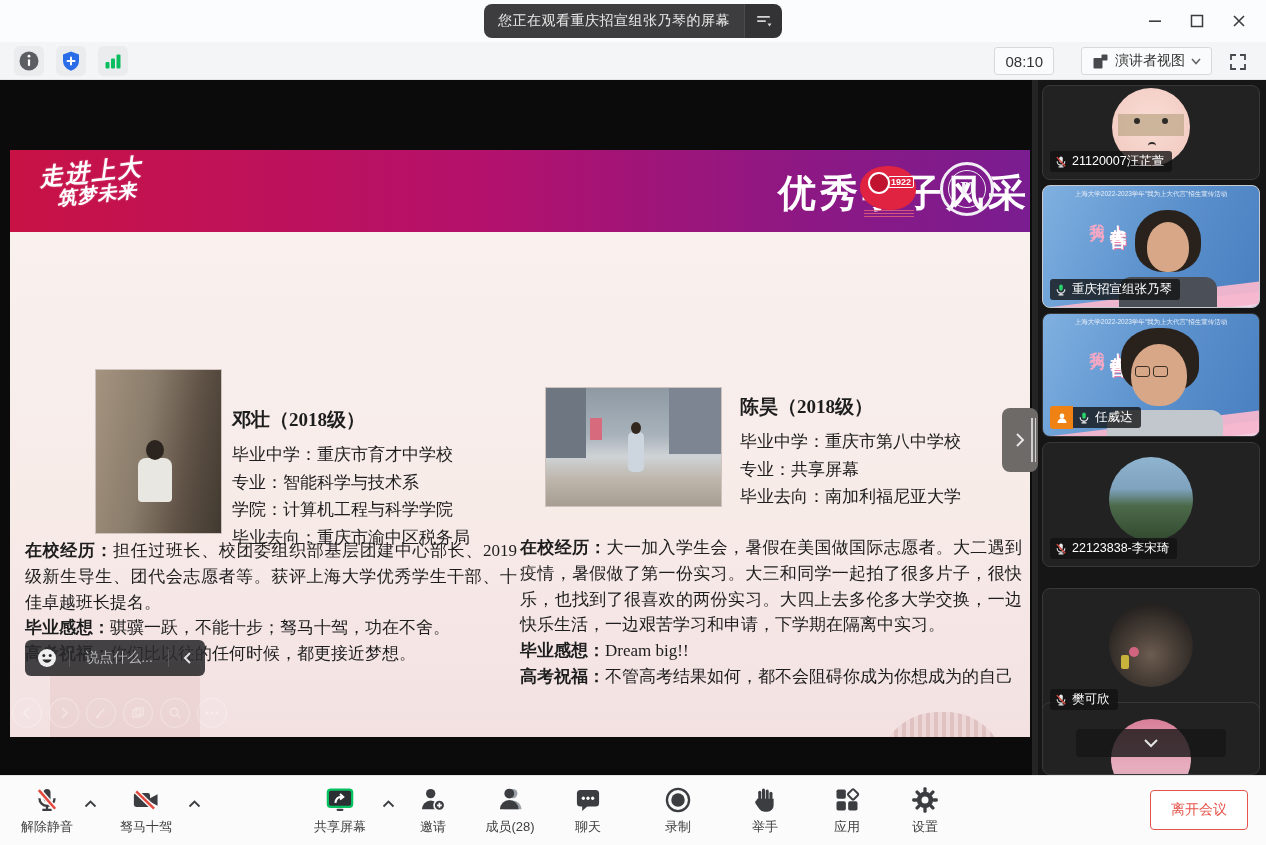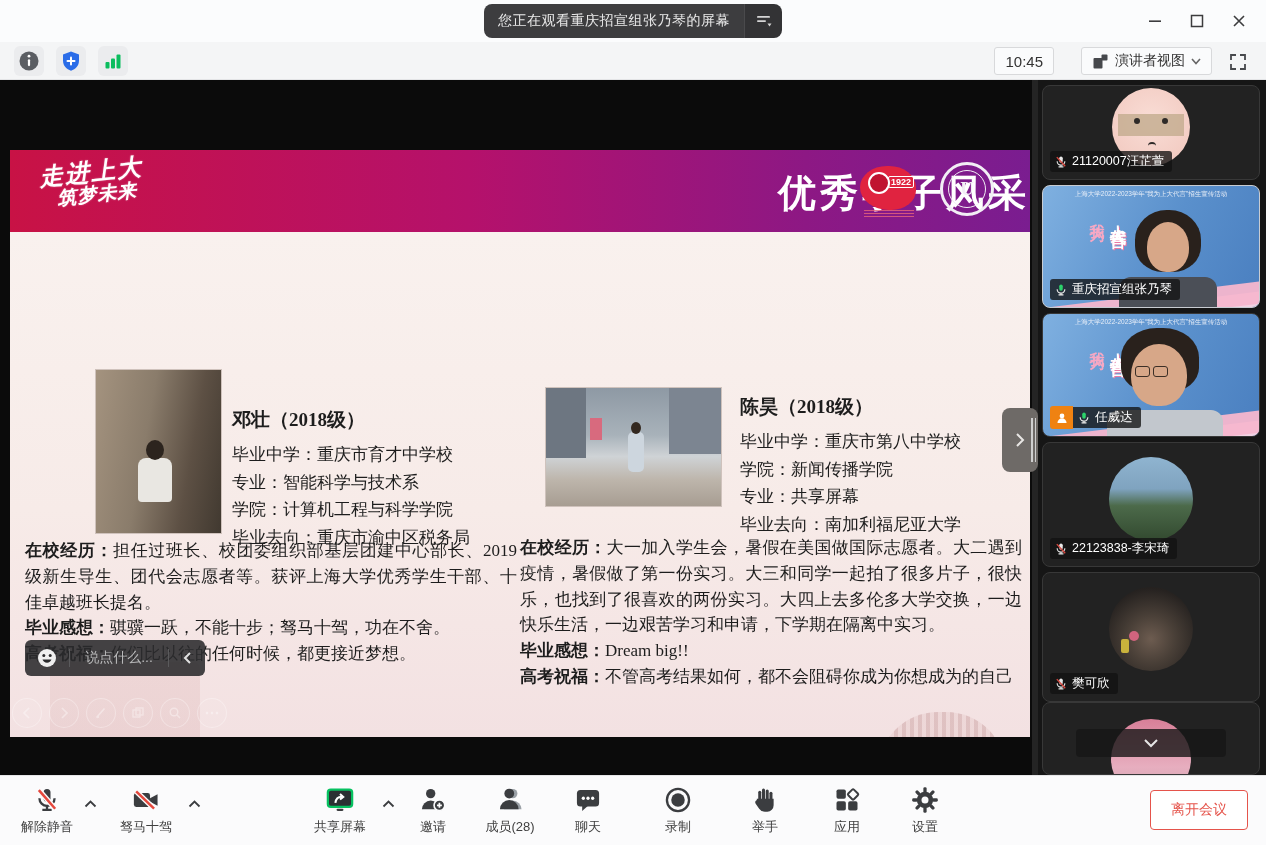--- a/index.html
+++ b/index.html
@@ -197,21 +197,21 @@
         <rect x="6.5" y="10" width="9" height="2" rx="1" fill="#fff"></rect>
       </svg>
     </div>
     <div class="round-ic" style="left:98px">
       <svg width="22" height="22" viewBox="0 0 22 22">
         <rect x="3.5" y="12" width="4" height="6.5" rx="1" fill="#0bbd5e"></rect>
         <rect x="9" y="8.5" width="4" height="10" rx="1" fill="#0bbd5e"></rect>
         <rect x="14.5" y="4.5" width="4" height="14" rx="1" fill="#0bbd5e"></rect>
       </svg>
     </div>
-    <div class="time-box">10:45</div>
+    <div class="time-box">08:10</div>
     <div class="view-btn">
       <svg width="17" height="17" viewBox="0 0 17 17">
         <rect x="1.5" y="5" width="9" height="10.5" rx="1" fill="#46484c"></rect>
         <rect x="9.5" y="1.5" width="6" height="6" rx="1" fill="#46484c"></rect>
       </svg>
       <span>演讲者视图</span>
       <svg width="10" height="7" viewBox="0 0 10 7">
           <path d="M1 1 L5 5.5 L9 1" fill="none" stroke="#666" stroke-width="1.6"></path>
         </svg>
     </div>
@@ -260,21 +260,20 @@
         <div class="photo" id="photo-right">
           <div class="bld1"></div>
             <div class="bld2"></div>
           <div class="sign"></div>
           <div class="person"></div>
             <div class="phead"></div>
         </div>
         <div id="stu2-info">
           <div class="stu-head">陈昊（2018级）</div>
           <div class="stu-line">毕业中学：重庆市第八中学校</div>
-          <div class="stu-line">学院：新闻传播学院</div>
           <div class="stu-line">专业：共享屏幕</div>
           <div class="stu-line">毕业去向：南加利福尼亚大学</div>
         </div>
 
         <div class="para" id="para1">
           <b>在校经历：</b><span>担任过班长、校团委组织部基层团建中心部长、2019级新生导生、团代会志愿者等。获评上海大学优秀学生干部、十佳卓越班长提名。</span><br>
           <b>毕业感想：</b><span>骐骥一跃，不能十步；驽马十驾，功在不舍。</span><br>
           <b>高考祝福：</b><span>你们比以往的任何时候，都更接近梦想。</span>
         </div>
         <div class="para" id="para2">
@@ -435,21 +434,21 @@
             <rect x="7.5" y="2" width="5" height="9" rx="2.5" fill="#e8e8e8"></rect>
             <path d="M4.5 9 a5.5 5.5 0 0 0 11 0" fill="none" stroke="#e8e8e8" stroke-width="1.6"></path>
             <path d="M10 14.5 V17 M6.5 17 H13.5" stroke="#e8e8e8" stroke-width="1.6"></path>
             <path d="M4 3 L16 16" stroke="#d8483f" stroke-width="2"></path>
           </svg>
           <span>22123838-李宋琦</span>
         </div>
       </div>
     </div>
 
-    <div class="tile" style="top:492px;height:130px">
+    <div class="tile" style="top:508px;height:130px">
       <div class="avatar" style="top:14px;width:84px;height:84px;background:radial-gradient(circle at 50% 62%,#6d5c50 0%,#4a4038 35%,#262220 75%,#1b1917 100%)">
         <div style="position:absolute;left:20px;top:44px;width:10px;height:10px;border-radius:50%;background:#d1647e"></div>
         <div style="position:absolute;left:12px;top:52px;width:8px;height:14px;background:#c9b23c;border-radius:2px"></div>
       </div>
       <div class="name-pill">
         <div class="pill-dark">
           <svg width="14" height="14" viewBox="0 0 20 20">
             <rect x="7.5" y="2" width="5" height="9" rx="2.5" fill="#e8e8e8"></rect>
             <path d="M4.5 9 a5.5 5.5 0 0 0 11 0" fill="none" stroke="#e8e8e8" stroke-width="1.6"></path>
             <path d="M10 14.5 V17 M6.5 17 H13.5" stroke="#e8e8e8" stroke-width="1.6"></path>

